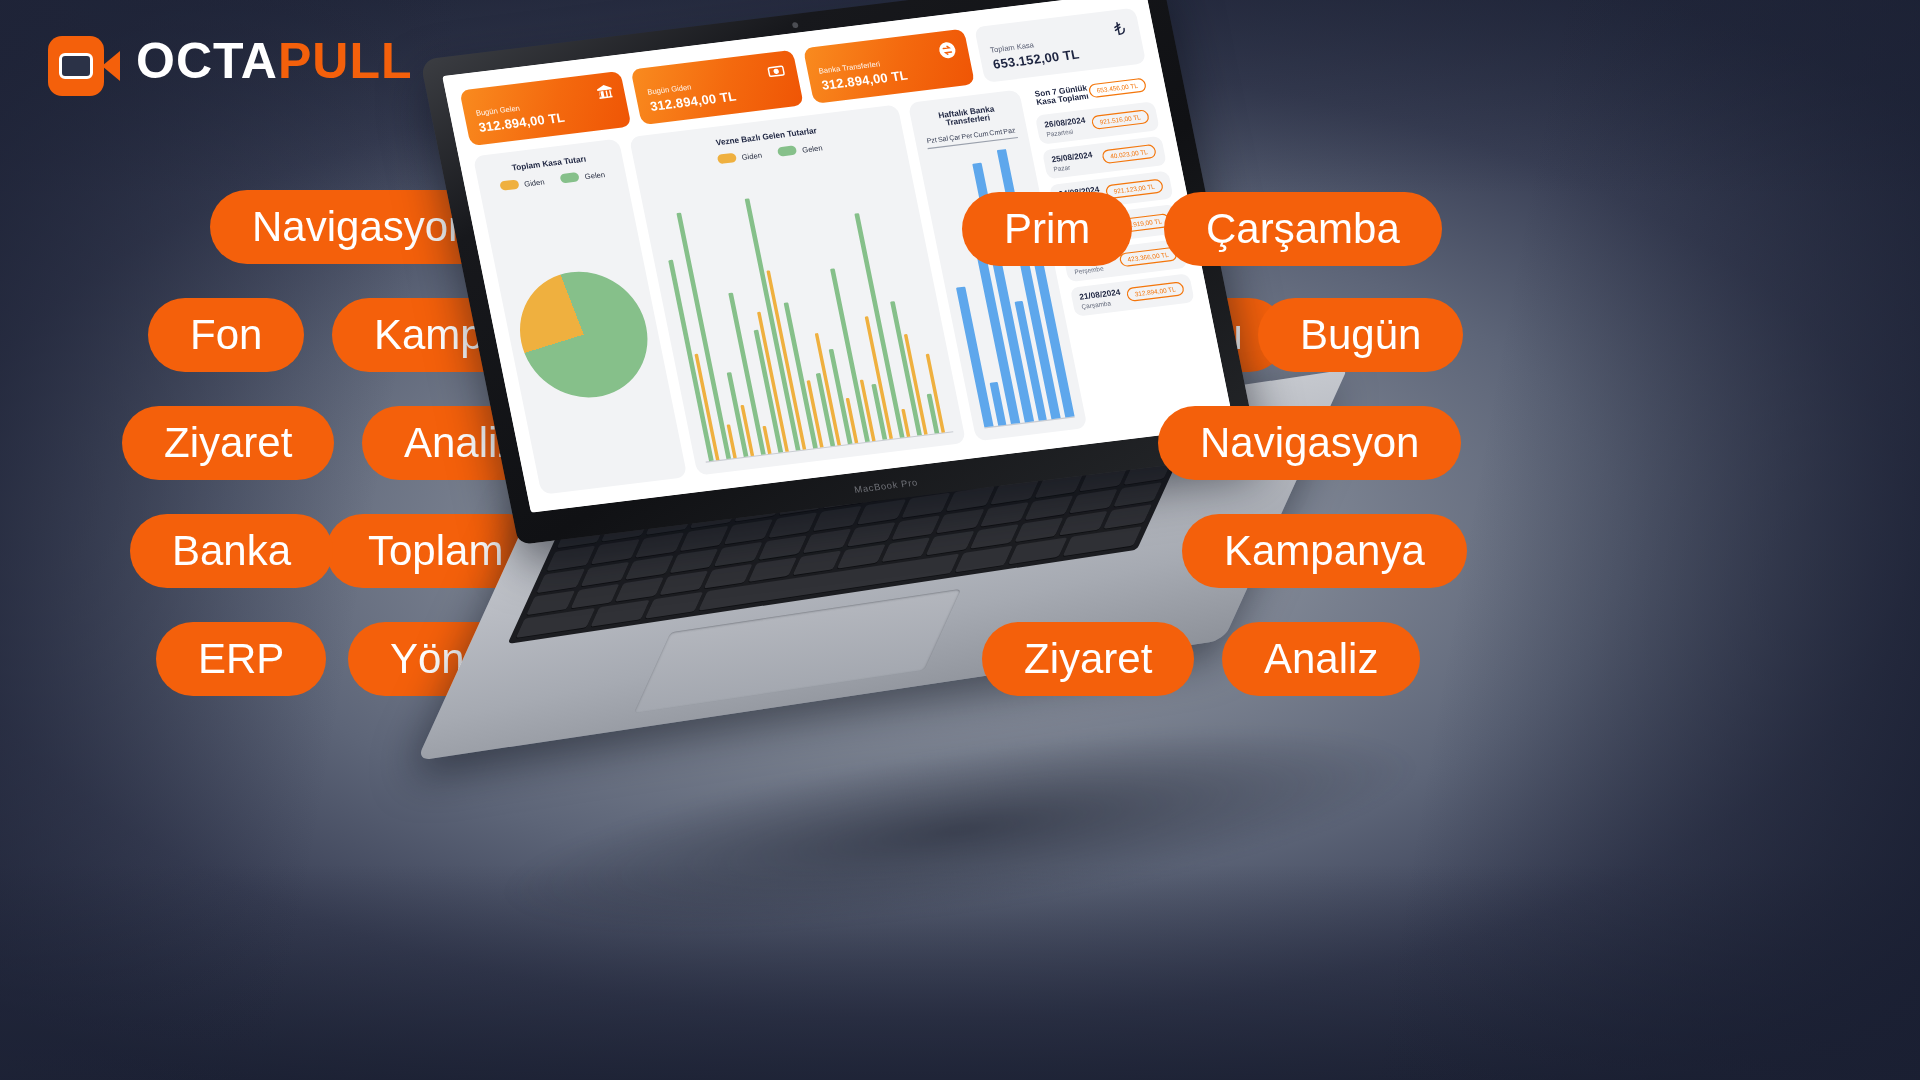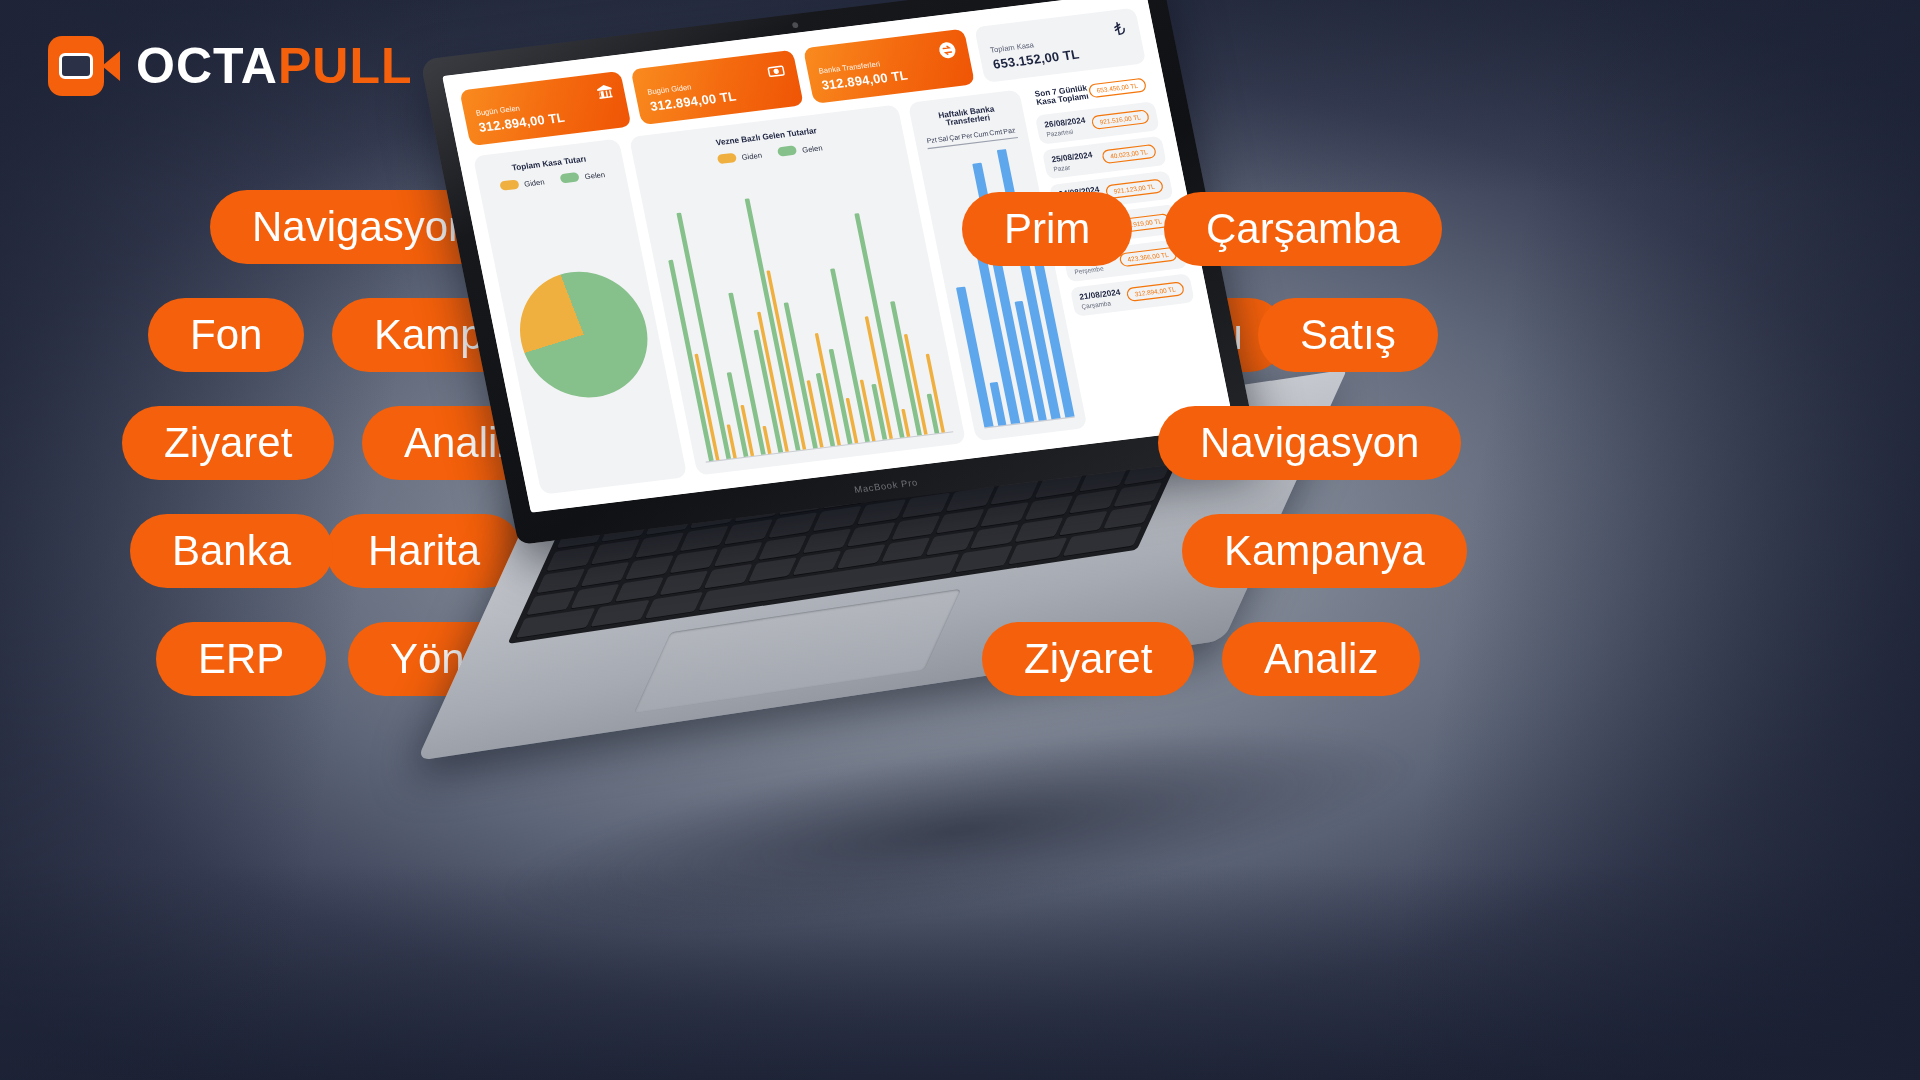--- a/index.html
+++ b/index.html
@@ -17,21 +17,21 @@
       radial-gradient(ellipse 70% 60% at 48% 50%, #9aa0ad 0%, #7e8593 28%, #5d6578 52%, #3a4056 74%, #262c41 100%);
   }
   .bg-vign {
     position: absolute; inset: 0;
     background:
       linear-gradient(100deg, rgba(30,35,55,.85) 0%, rgba(30,35,55,0) 22%, rgba(30,35,55,0) 74%, rgba(26,31,50,.9) 100%),
       linear-gradient(180deg, rgba(28,33,52,.55) 0%, rgba(28,33,52,0) 18%, rgba(28,33,52,0) 80%, rgba(24,29,47,.75) 100%);
   }
 
   
-  .logo { position: absolute; left: 48px; top: 36px; display: flex; align-items: center; gap: 16px; z-index: 60; }
+  .logo { position: absolute; left: 48px; top: 36px; display: flex; align-items: flex-start; gap: 16px; z-index: 60; }
   .logo-mark { width: 72px; height: 60px; position: relative; }
   .logo-body {
     position: absolute; left: 0; top: 0; width: 56px; height: 60px;
     background: #f4600b; border-radius: 14px;
   }
   .logo-hole {
     position: absolute; left: 11px; top: 17px; width: 34px; height: 26px;
     background: #2b3247; border: 3px solid #fff; border-radius: 6px;
   }
   .logo-tri {
@@ -196,21 +196,21 @@
     <span class="logo-octa">OCTA</span><span class="logo-pull">PULL</span>
   </div>
 </div>
 
 <div id="pills-behind">
     <div class="pill behind" style="left: 210px; top: 190px;">Navigasyon</div>
     <div class="pill behind" style="left: 332px; top: 298px;">Kampanya</div>
     <div class="pill behind" style="left: 868px; top: 298px;">Yönetici Raporları</div>
     <div class="pill behind" style="left: 362px; top: 406px;">Analiz</div>
     <div class="pill behind" style="left: 840px; top: 406px;">Saha Yönetimi</div>
-    <div class="pill behind" style="left: 326px; top: 514px;">Harita</div>
+    <div class="pill behind" style="left: 326px; top: 514px;">Toplam</div>
     <div class="pill behind" style="left: 348px; top: 622px;">Yönetici Raporları</div>
   </div>
 
 <div class="laptop">
   <div class="shadow-blob"></div>
 
   <div class="base">
     <div class="keyboard">
       <div class="krow">
           <span class="key"></span>
@@ -509,21 +509,21 @@
         </div>
       </div>
     </div>
   </div>
 </div>
 
 <div id="pills-front">
     <div class="pill front" style="left: 962px; top: 192px;">Prim</div>
     <div class="pill front" style="left: 1164px; top: 192px;">Çarşamba</div>
     <div class="pill front" style="left: 148px; top: 298px;">Fon</div>
-    <div class="pill front" style="left: 1258px; top: 298px;">Satış</div>
+    <div class="pill front" style="left: 1258px; top: 298px;">Bugün</div>
     <div class="pill front" style="left: 122px; top: 406px;">Ziyaret</div>
     <div class="pill front" style="left: 1158px; top: 406px;">Navigasyon</div>
     <div class="pill front" style="left: 130px; top: 514px;">Banka</div>
     <div class="pill front" style="left: 1182px; top: 514px;">Kampanya</div>
     <div class="pill front" style="left: 156px; top: 622px;">ERP</div>
     <div class="pill front" style="left: 982px; top: 622px;">Ziyaret</div>
     <div class="pill front" style="left: 1222px; top: 622px;">Analiz</div>
   </div>
 
 </body></html>

